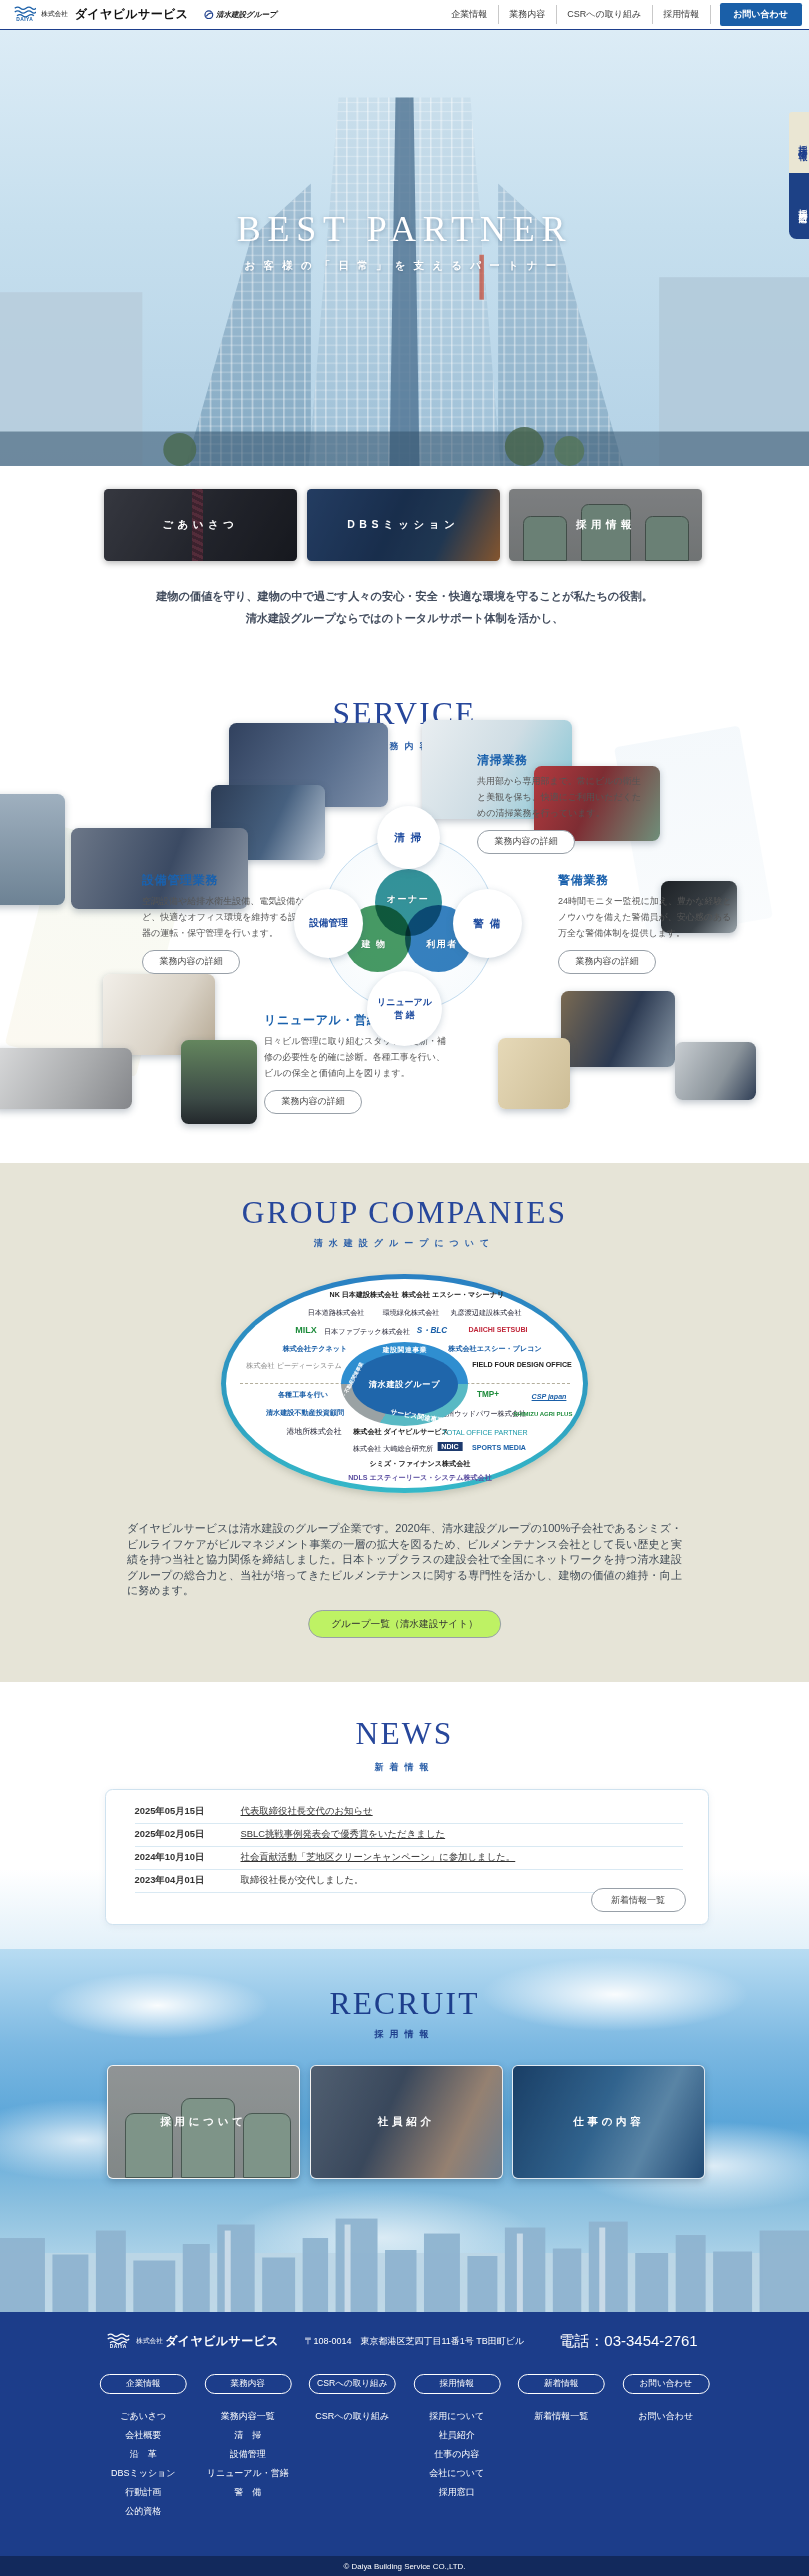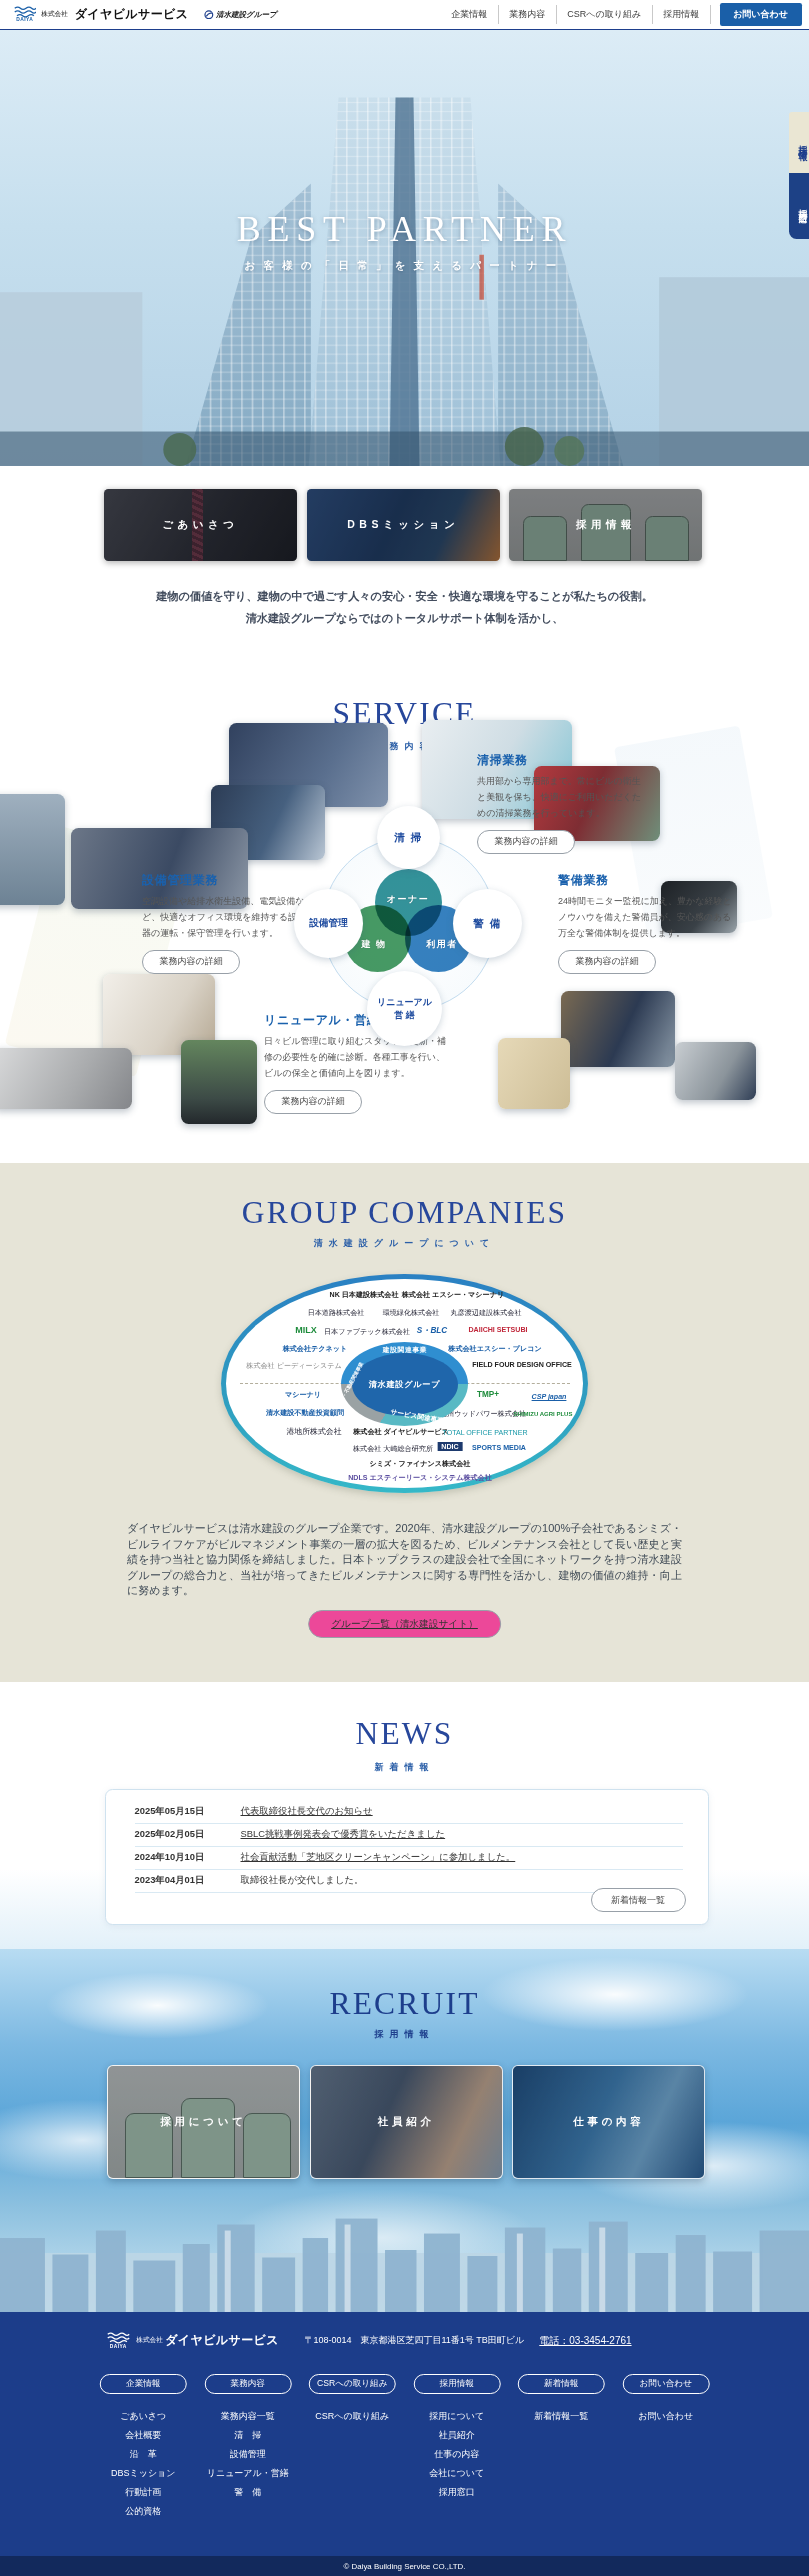--- a/index.html
+++ b/index.html
@@ -99,22 +99,22 @@
   .c-r{color:#c0273a;font-weight:bold;} .c-t{color:#1898a8;font-weight:normal;}
   .c-p{color:#5b4ea0;font-weight:bold;} .c-d{color:#222;font-weight:bold;}
   .c-gray{color:#8a8a8a;} .c-i{font-style:italic;} .c-s{font-size:6px;}
   .c-serif{font-family:"Liberation Serif","DejaVu Serif",serif;font-size:7.9px;}
   .box-navy{background:#1d3a6e;color:#fff;padding:0.7px 3.7px;font-weight:bold;}
   .g-asof{position:absolute;top:1500px;left:0;width:100%;text-align:center;
         font-size:9px;font-weight:bold;color:#555;}
   .g-para{position:absolute;top:1521px;left:127px;width:555px;font-size:11px;
         color:#3f4a56;line-height:1.42;text-align:justify;font-weight:500;}
   .g-btn{position:absolute;top:1610px;left:50%;transform:translateX(-50%);
-        background:#ec4899;border:0.7px solid #98a0a8;border-radius:14.2px;padding:6.7px 22.5px;
-        font-size:9.7px;color:#333;cursor:pointer;white-space:nowrap;text-decoration:underline;}
+        background:#bef264;border:0.7px solid #98a0a8;border-radius:14.2px;padding:6.7px 22.5px;
+        font-size:9.7px;color:#333;cursor:pointer;white-space:nowrap;}
 
   
   .news-bg{position:absolute;top:1683px;left:0;width:809px;height:266px;
         background:linear-gradient(180deg,#fff 0%,#fff 70%,#e2f0f9 100%);}
   .news-card{position:absolute;top:1789px;left:105px;width:604px;height:136px;background:#fff;
         border:0.7px solid #cfe2ef;border-radius:7.5px;box-shadow:0 1.5px 6px rgba(120,150,175,.12);
         box-sizing:border-box;padding:10.5px 25.5px 0 28.5px;}
   .nrow{display:flex;align-items:center;height:22px;border-bottom:0.7px solid #d9e9f3;
         font-size:9.4px;color:#333;}
   .nrow .nd{width:106px;font-weight:bold;flex:none;}
@@ -138,21 +138,21 @@
   .rcard .lbl{position:absolute;inset:0;display:flex;align-items:center;justify-content:center;
         color:#fff;font-size:10.5px;font-weight:bold;letter-spacing:3.7px;}
   .rc1 i{position:absolute;bottom:0;border-radius:9px 9px 0 0;background:#a9c4ae;border:1.5px solid #5f6f62;}
 
   
   .foot-bg{position:absolute;top:2312px;left:0;width:809px;height:264px;background:#1c3d8a;}
   .f-toprow{position:absolute;top:2332px;left:107px;display:flex;align-items:center;color:#fff;}
   .f-co-pre{font-size:6.7px;margin:0 2.2px 0 6.7px;}
   .f-co-name{font-size:12px;font-weight:bold;letter-spacing:0.4px;}
   .f-addr{font-size:9px;margin-left:25.5px;}
-  .f-tel{font-size:10px;margin-left:15px;text-decoration:underline;}
+  .f-tel{font-size:15px;margin-left:35px;}
   .f-cols{position:absolute;top:2374px;left:50%;transform:translateX(-50%);
         display:flex;gap:4.5px;}
   .f-col{width:100px;display:flex;flex-direction:column;align-items:center;}
   .f-pill{width:87px;height:19.5px;border:0.7px solid #fff;border-radius:10.5px;display:flex;
         align-items:center;justify-content:center;font-size:8.6px;color:#fff;box-sizing:border-box;
         cursor:pointer;white-space:nowrap;}
   .f-links{margin-top:16.5px;display:flex;flex-direction:column;align-items:center;}
   .f-link{height:19px;font-size:9px;color:#fff;cursor:pointer;white-space:nowrap;}
   .f-bar{position:absolute;top:2556px;left:0;width:809px;height:20px;background:#12295c;
         display:flex;align-items:center;justify-content:center;color:#fff;font-size:7.9px;}
@@ -336,21 +336,21 @@
   <span class="chip" style="left:411px;top:1308px;">環境緑化株式会社</span>
   <span class="chip" style="left:486px;top:1308px;">丸彦渡辺建設株式会社</span>
   <span class="chip c-g" style="left:306px;top:1325px;font-size:9px;">MILX</span>
   <span class="chip" style="left:367px;top:1327px;">日本ファブテック株式会社</span>
   <span class="chip c-b c-i" style="left:432px;top:1325px;font-size:8.2px;">S・BLC</span>
   <span class="chip c-r" style="left:498px;top:1326px;">DAIICHI SETSUBI</span>
   <span class="chip c-b" style="left:315px;top:1344px;">株式会社テクネット</span>
   <span class="chip c-b" style="left:495px;top:1344px;">株式会社エスシー・プレコン</span>
   <span class="chip c-gray" style="left:294px;top:1361px;">株式会社 ピーディーシステム</span>
   <span class="chip c-d" style="left:522px;top:1361px;">FIELD FOUR DESIGN OFFICE</span>
-  <span class="chip c-b" style="left:303px;top:1390px;">マシーナリ</span>
+  <span class="chip c-b" style="left:303px;top:1390px;">各種工事を行い</span>
   <span class="chip c-g" style="left:488px;top:1390px;font-size:8.2px;">TMP+</span>
   <span class="chip c-b c-i" style="left:549px;top:1393px;text-decoration:underline;">CSP japan</span>
   <span class="chip c-b" style="left:305px;top:1408px;">清水建設不動産投資顧問</span>
   <span class="chip" style="left:483px;top:1409px;">信州ウッドパワー株式会社</span>
   <span class="chip c-g c-s" style="left:543px;top:1411px;">SHIMIZU AGRI PLUS</span>
   <span class="chip c-serif" style="left:314px;top:1426px;">港地所株式会社</span>
   <span class="chip c-d" style="left:401px;top:1427px;">株式会社 ダイヤビルサービス</span>
   <span class="chip c-t" style="left:485px;top:1429px;">TOTAL OFFICE PARTNER</span>
   <span class="chip" style="left:393px;top:1444px;">株式会社 大崎総合研究所</span>
   <span class="chip box-navy" style="left:450px;top:1442px;">NDIC</span>

